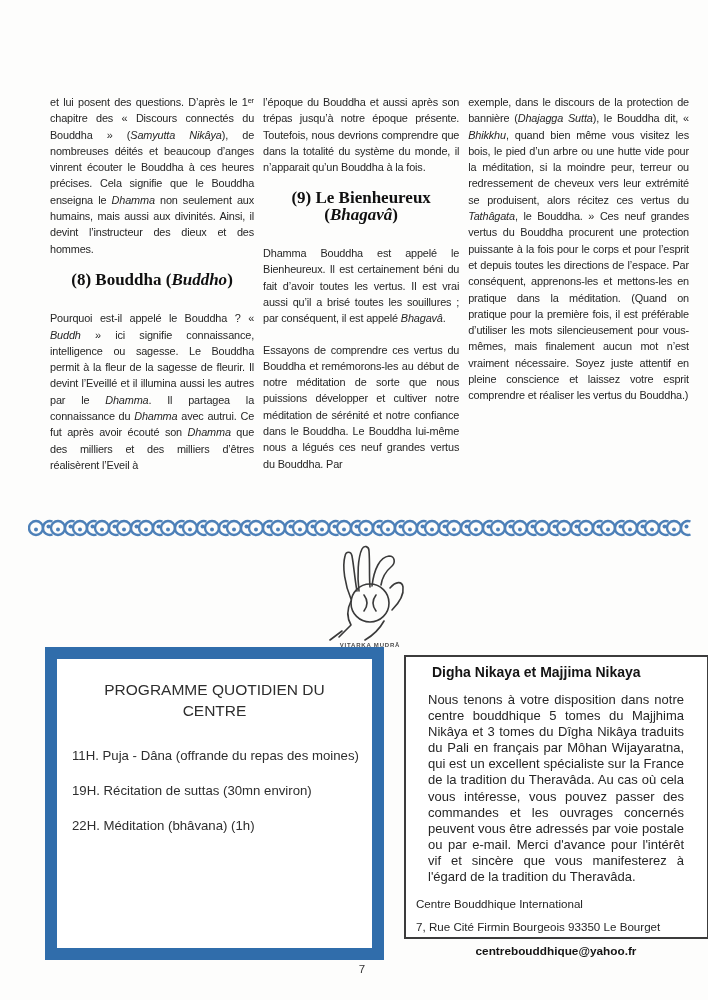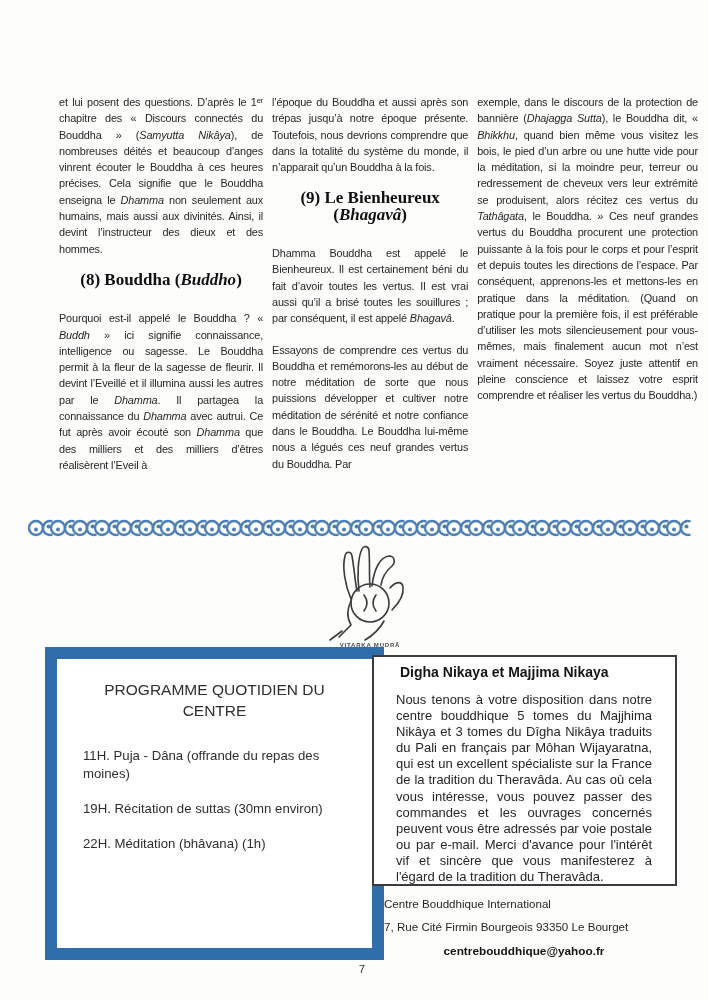--- a/index.html
+++ b/index.html
@@ -3,21 +3,21 @@
 <meta charset="utf-8">
 <title>Page</title>
 <style>
   html,body{margin:0;padding:0;background:#e8e8e8;}
   .page{
     position:relative;width:708px;height:1000px;margin:0 auto;
     background:#fdfdfc;overflow:hidden;
     font-family:"Liberation Sans",sans-serif;color:#262626;
   }
   
-  .columns{position:absolute;left:59px;top:94px;width:639px;display:flex;gap:9px;}
+  .columns{position:absolute;left:50px;top:94px;width:639px;display:flex;gap:9px;}
   .col{text-align:justify;font-size:10.9px;line-height:16.3px;letter-spacing:-0.15px;}
   .col-1{width:207px;}
   .col-2{width:199px;}
   .col-3{width:224px;}
   .col p{margin:0 0 15px 0;}
   .col h3{
     font-family:"Liberation Serif",serif;font-size:17px;font-weight:bold;
     text-align:center;color:#101010;margin:10px 0 22px 0;letter-spacing:0;
   }
   .col h3 em{font-style:italic;}
@@ -26,30 +26,30 @@
   
   .mudra{position:absolute;left:312px;top:543px;width:116px;text-align:center;}
   .mudra svg{display:block;margin:0 auto;}
   .mudra-caption{
     font-size:6px;letter-spacing:0.8px;color:#4a4a4a;font-weight:bold;margin-top:1px;
   }
   
   .program{
     position:absolute;left:45px;top:647px;width:339px;height:313px;
     box-sizing:border-box;border:12px solid #306dab;background:#ffffff;
-    padding:10px 20px;
+    padding:10px 9px;
   }
   .program-title{
     font-size:15.5px;color:#2e2e2e;text-align:center;width:252px;
     margin:10px auto 26px auto;line-height:21px;
   }
   .program-item{font-size:13.2px;color:#2e2e2e;line-height:18px;margin:0 0 17px 6px;}
   
   .nikaya{
-    position:absolute;left:372px;top:655px;width:305px;height:231px;
+    position:absolute;left:404px;top:655px;width:305px;height:284px;
     box-sizing:border-box;border:2px solid #3c3c3c;background:#fff;
     padding:7px 11px 0 10px;
   }
   .nikaya-title{font-size:14px;font-weight:bold;color:#141414;margin:0 0 9px 16px;}
   .nikaya-body{font-size:13px;line-height:16.1px;text-align:justify;color:#262626;margin:12px;}
   .nikaya-line{font-size:11.6px;color:#262626;margin:10px 0 0 0;}
   .nikaya-email{font-size:11.8px;font-weight:bold;color:#141414;margin:11px 0 0 0;text-align:center;}
   
   .page-number{position:absolute;left:352px;top:963px;width:20px;text-align:center;
     font-size:11.5px;color:#333;}

